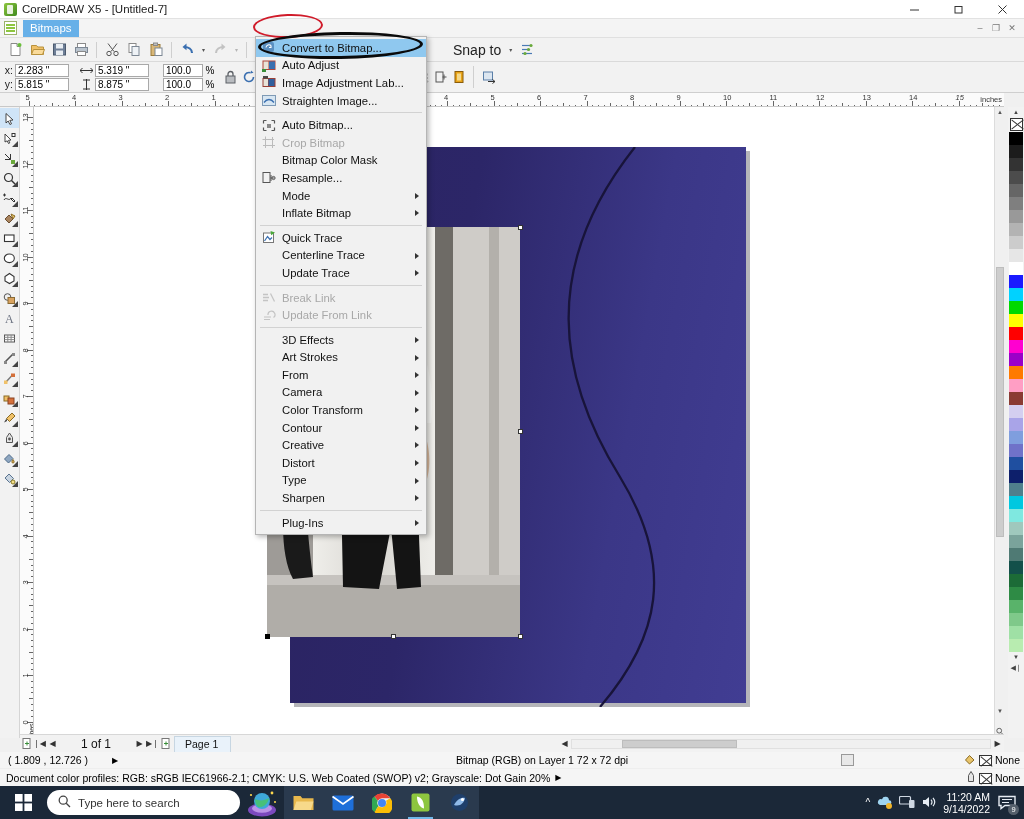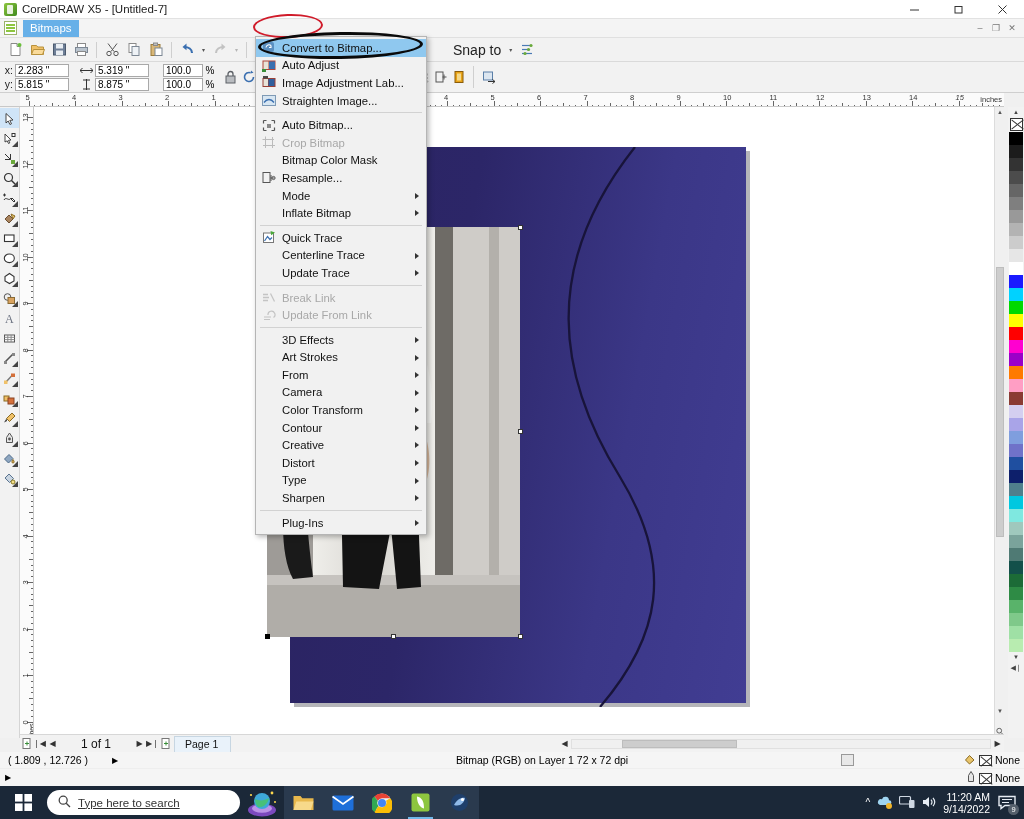--- a/index.html
+++ b/index.html
@@ -258,21 +258,21 @@
 
   
   #taskbar{
     position:absolute; left:0; top:786px; width:1024px; height:33px;
     background:#1b2838; display:flex; align-items:center; color:#fff;
   }
   #tb-start{ width:46px;height:33px;display:flex;align-items:center;justify-content:center;}
   #tb-search{
     width:193px;height:25px;background:#ffffff;border-radius:13px;
     display:flex;align-items:center;gap:7px;padding-left:11px;
-    color:#333; font-size:11.5px; margin-left:1px;text-decoration:underline;
+    color:#333; font-size:11.5px; margin-left:1px;
   }
   .tbi{ width:39px;height:33px;display:flex;align-items:center;justify-content:center;position:relative;}
   .tbi.act:after{content:"";position:absolute;left:7px;bottom:0;width:25px;height:2px;background:#6fb7e8;}
   .tbi.open{ background:#2a3a4e; }
   #tray{ margin-left:auto; display:flex; align-items:center; gap:6px; padding-right:6px;
          font-size:10.5px; }
   #clock{ display:flex;flex-direction:column;align-items:flex-end;line-height:12px;font-size:10.5px;}
   #notif{ width:22px;height:22px;display:flex;align-items:center;justify-content:center;position:relative;}
   #notif-badge{
     position:absolute;right:-1px;bottom:-1px;width:11px;height:11px;border-radius:50%;
@@ -1065,20 +1065,21 @@
             <path d="M1.5 7l4-4.5 4.5 4.5-4.5 4z" fill="#e8c46a" stroke="#8a6a22"></path>
           </svg>
       </span>
       <span class="noneswatch"></span>
       <span>None</span>
     </span>
   </span>
 </div>
 
 <div id="status2">
+  <span id="profiles">Document color profiles: RGB: sRGB IEC61966-2.1; CMYK: U.S. Web Coated (SWOP) v2; Grayscale: Dot Gain 20%</span>
   <span id="profiles-arr">▶</span>
   <span class="sb-right" style="top:2px">
     <span class="fillrow">
       <span>
         <svg width="10" height="12" viewBox="0 0 10 12">
             <path d="M5 0.5l2.5 4v6h-5v-6z" fill="#e6e6e6" stroke="#555"></path>
           </svg>
       </span>
       <span class="noneswatch"></span>
       <span>None</span>

